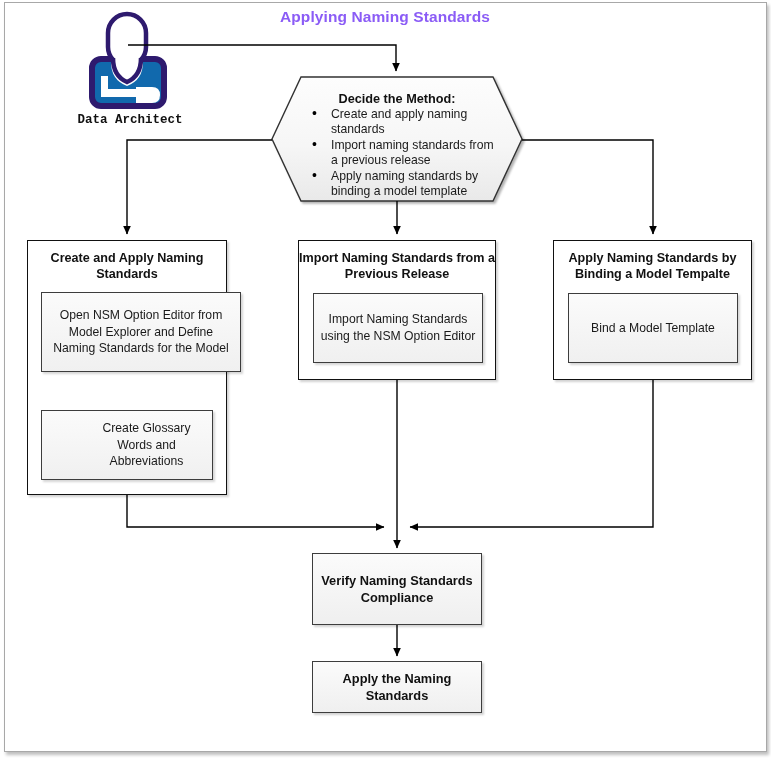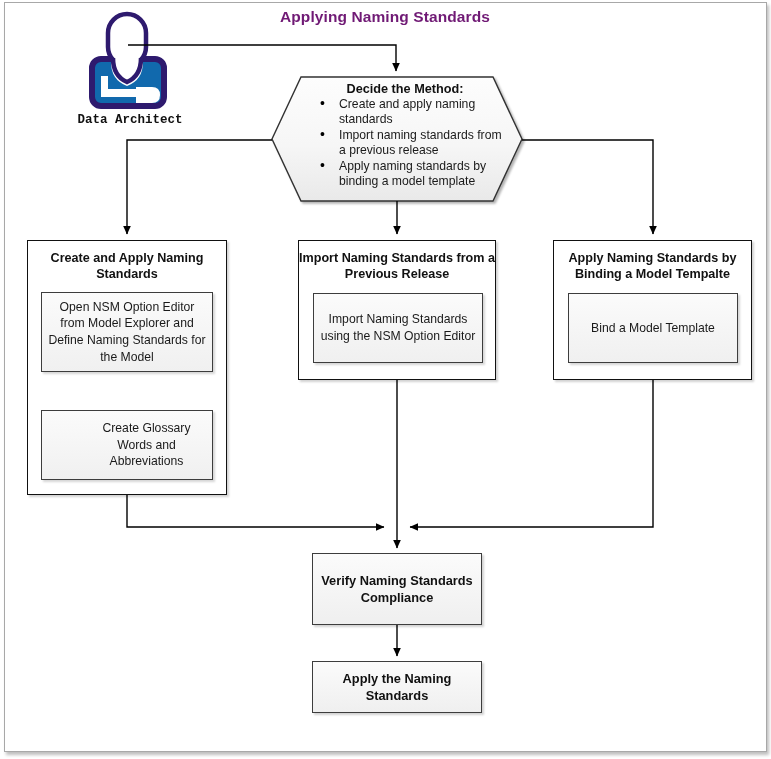--- a/index.html
+++ b/index.html
@@ -38,21 +38,21 @@
   }
 
   .diagram-title {
     position: absolute;
     left: 230px;
     top: 8px;
     width: 310px;
     text-align: center;
     font-size: 15.5px;
     font-weight: bold;
-    color: #701a75;
+    color: #8b5cf6;
     letter-spacing: 0.1px;
   }
 
   .actor-label {
     position: absolute;
     left: 60px;
     top: 113px;
     width: 140px;
     text-align: center;
     font-size: 12.5px;
@@ -64,26 +64,26 @@
   
   .hex-wrap {
     position: absolute;
     left: 270px;
     top: 76px;
     width: 254px;
     height: 126px;
   }
   .hex-text {
     position: absolute;
-    left: 8px;
+    left: 0;
     top: 0;
     width: 254px;
     height: 126px;
     box-sizing: border-box;
-    padding: 6px 22px 4px 22px;
+    padding: 16px 22px 4px 22px;
   }
   .hex-heading {
     text-align: center;
     font-size: 12.7px;
     font-weight: bold;
     color: #111111;
     margin-bottom: 1px;
   }
   .hex-list {
     margin: 0;
@@ -239,21 +239,21 @@
           <span class="bullet">•</span>
           <span>Apply naming standards by binding a model template</span>
         </li>
       </ul>
     </div>
   </div>
 
   <div class="container-box" style="left:27px; top:240px; width:200px; height:255px;">
     <div class="container-title">Create and Apply Naming Standards</div>
   </div>
-  <div class="inner-box" style="left:41px; top:292px; width:172px; height:80px;">
+  <div class="inner-box" style="left:41px; top:292px; width:200px; height:80px;">
     <span>Open NSM Option Editor from Model Explorer and Define Naming Standards for the Model</span>
   </div>
   <div class="inner-box" style="left:41px; top:410px; width:172px; height:70px;padding-left:44px;">
     <span>Create Glossary Words and Abbreviations</span>
   </div>
 
   <div class="container-box" style="left:298px; top:240px; width:198px; height:140px;">
     <div class="container-title">Import Naming Standards from a Previous Release</div>
   </div>
   <div class="inner-box" style="left:313px; top:293px; width:170px; height:70px;">

